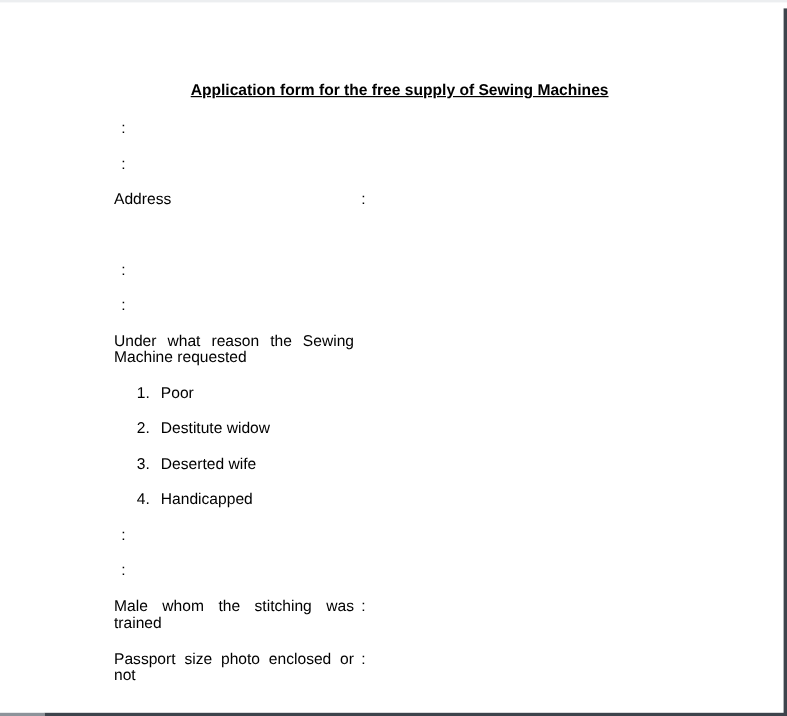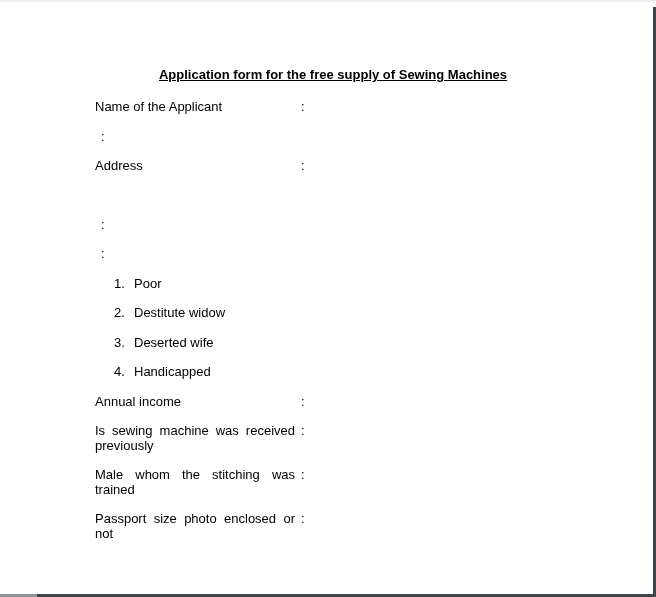--- a/index.html
+++ b/index.html
@@ -63,41 +63,43 @@
 <div class="page">
   <div class="edge-top"></div>
 
   <div class="content">
 
     <div class="doc-title">
       <span class="u">Application form for the free supply of Sewing Machines</span>
     </div>
 
     <div class="field-row">
-      <div class="field-label">Name of the Applicant</div>
       <div class="field-colon">:</div>
     </div>
 
     <div class="field-row">
       <div class="field-colon">:</div>
     </div>
 
     <div class="field-row row-address">
       <div class="field-label">Address</div>
       <div class="field-colon">:</div>
     </div>
 
     <div class="field-row">
       <div class="field-colon">:</div>
     </div>
 
     <div class="field-row">
       <div class="field-colon">:</div>
     </div>
 
+    <div class="field-row">
+      <div class="field-label">Under what reason the Sewing Machine requested</div>
+    </div>
 
     <div class="reason-list">
       <div class="reason-item">
         <span class="reason-num">1.</span>
         <span>Poor</span>
       </div>
       <div class="reason-item">
         <span class="reason-num">2.</span>
         <span>Destitute widow</span>
       </div>
@@ -105,26 +107,24 @@
         <span class="reason-num">3.</span>
         <span>Deserted wife</span>
       </div>
       <div class="reason-item">
         <span class="reason-num">4.</span>
         <span>Handicapped</span>
       </div>
     </div>
 
     <div class="field-row">
-      <div class="field-label">Annual income</div>
       <div class="field-colon">:</div>
     </div>
 
     <div class="field-row">
-      <div class="field-label">Is sewing machine was received previously</div>
       <div class="field-colon">:</div>
     </div>
 
     <div class="field-row">
       <div class="field-label">Male whom the stitching was trained</div>
       <div class="field-colon">:</div>
     </div>
 
     <div class="field-row">
       <div class="field-label">Passport size photo enclosed or not</div>

